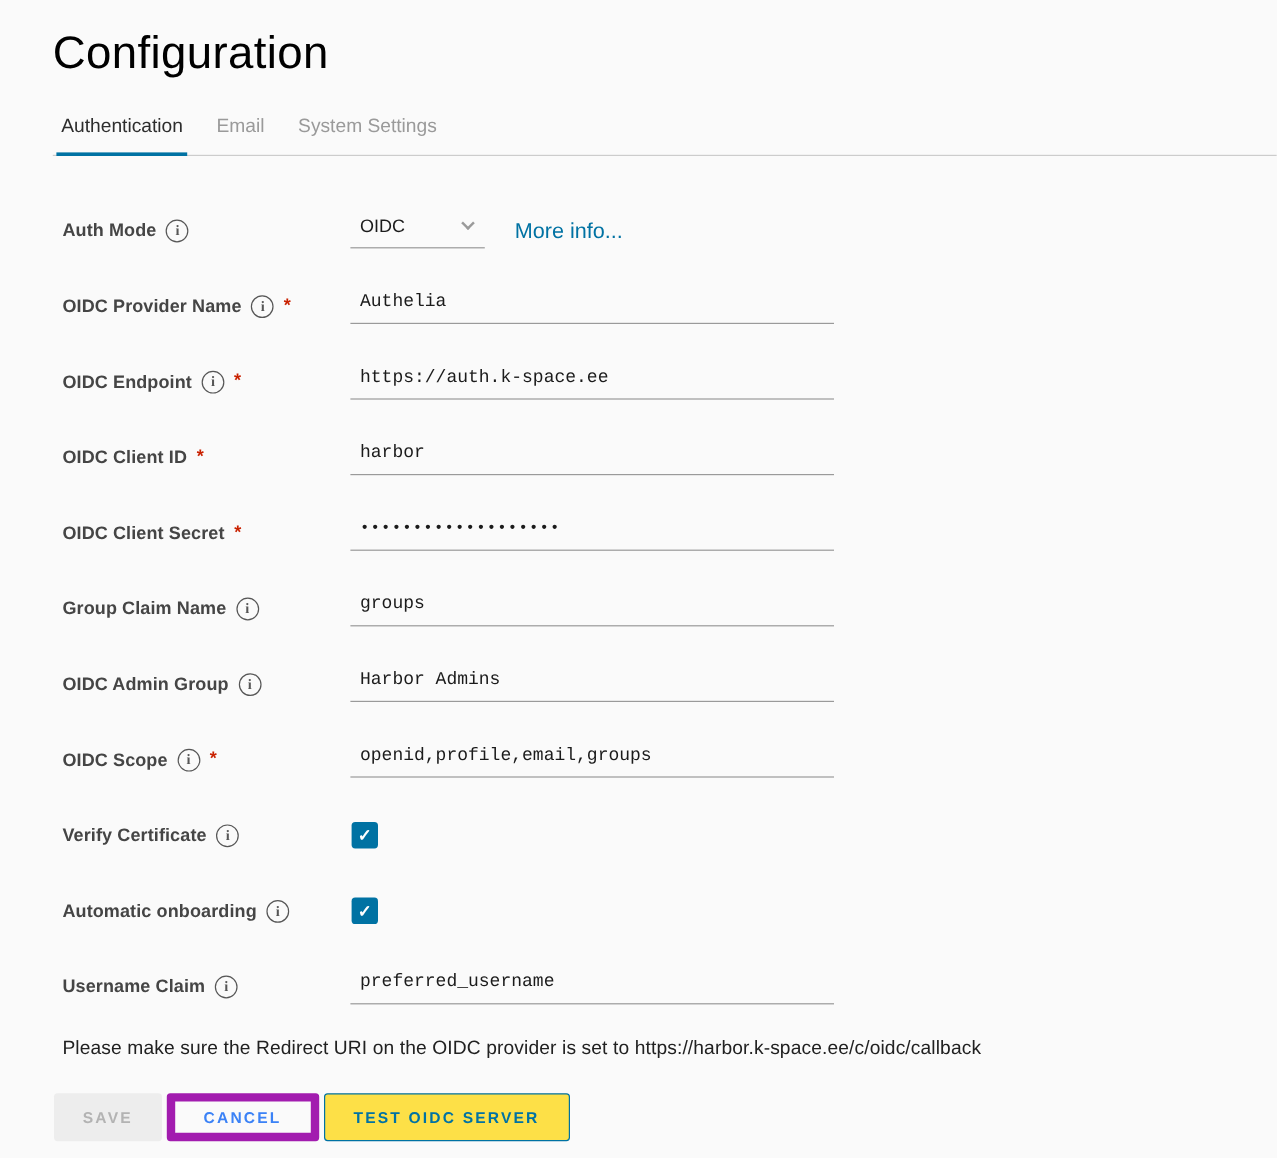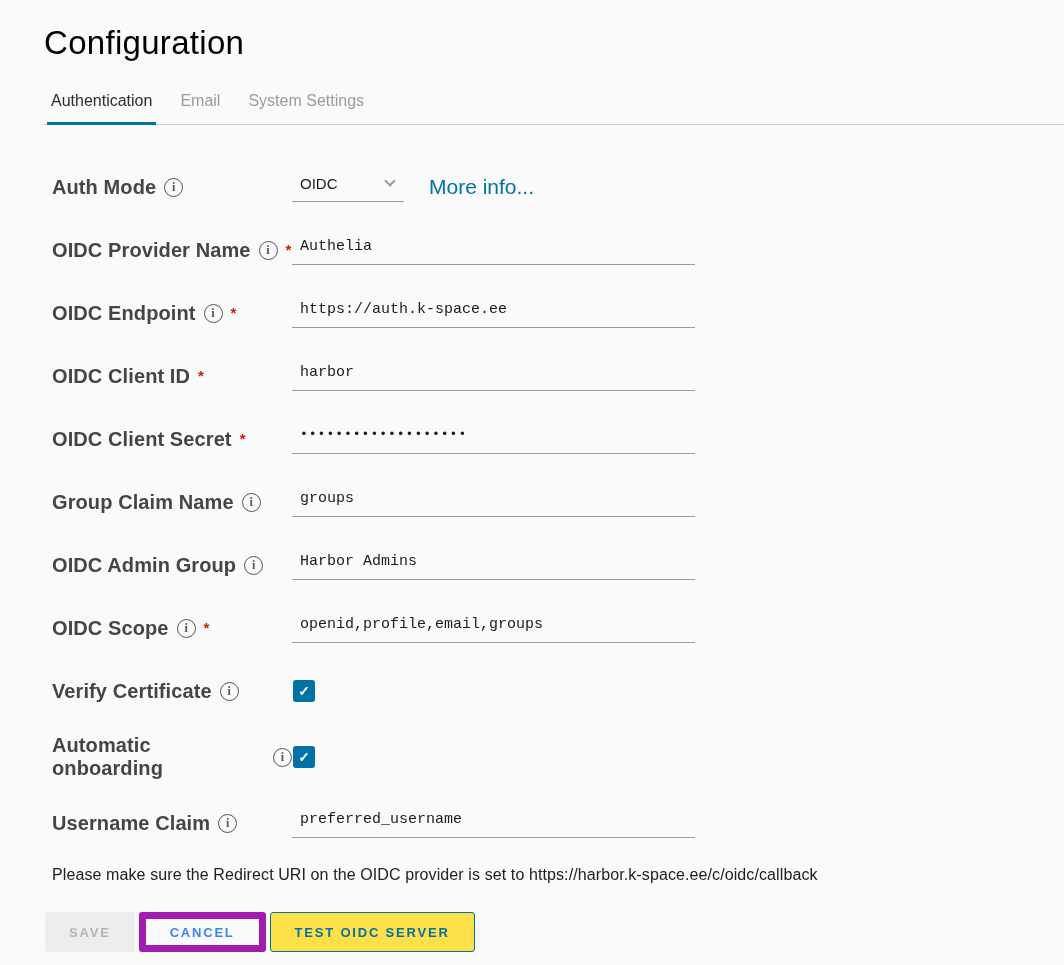--- a/index.html
+++ b/index.html
@@ -6,21 +6,21 @@
   html, body { width: 1064px; height: 965px; overflow: hidden; }
   body {
     background: #fafafa;
     font-family: "Liberation Sans", sans-serif;
     color: #313131;
   }
   .page { padding: 24px 0 0 44px; }
 
   
   .page-title {
-    font-size: 33px;
+    font-size: 38px;
     font-weight: 300;
     color: #000;
     letter-spacing: 0.3px;
     margin-bottom: 28px;
   }
 
   
   .tab-bar {
     display: flex;
     gap: 20px;
@@ -55,21 +55,21 @@
     margin-bottom: 23px;
     padding-left: 8px;
   }
   .label-col {
     width: 240px;
     flex-shrink: 0;
     display: flex;
     align-items: center;
   }
   .field-label {
-    font-size: 20px;
+    font-size: 15px;
     font-weight: 700;
     color: #454545;
     letter-spacing: 0.1px;
   }
   .info-icon {
     width: 19px; height: 19px;
     border: 1px solid #565656;
     border-radius: 50%;
     display: inline-flex;
     align-items: center;
@@ -116,21 +116,21 @@
   }
   .select-value { font-size: 15px; color: #1b1b1b; }
   .chevron-down {
     width: 8px; height: 8px;
     border-right: 2px solid #9a9a9a;
     border-bottom: 2px solid #9a9a9a;
     transform: rotate(45deg);
     margin-bottom: 4px;
   }
   .more-info-link {
-    font-size: 21px;
+    font-size: 18px;
     color: #0072a3;
     margin-left: 25px;
     text-decoration: none;
     cursor: pointer;
   }
 
   .checkbox {
     width: 22px; height: 22px;
     background: #0072a3;
     border-radius: 3px;

